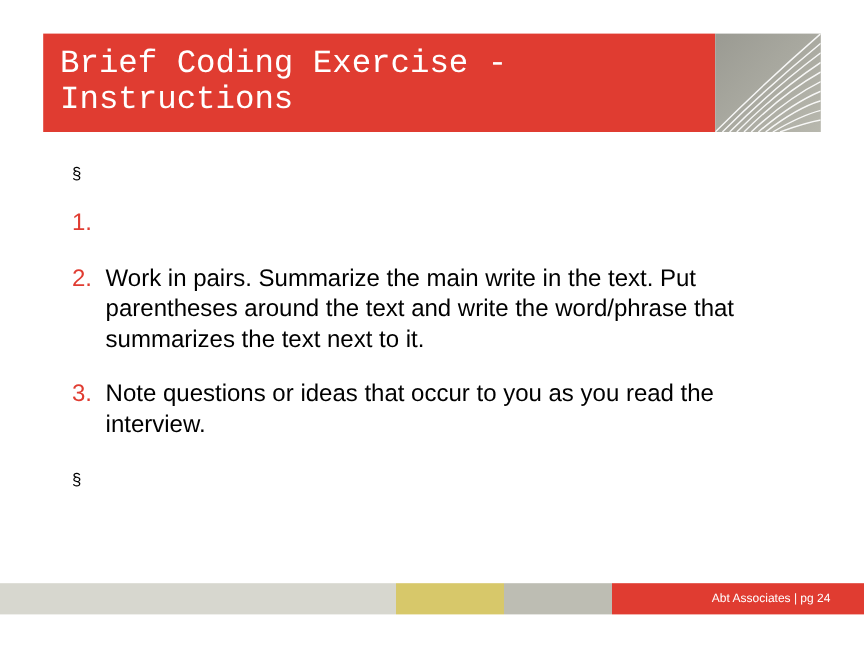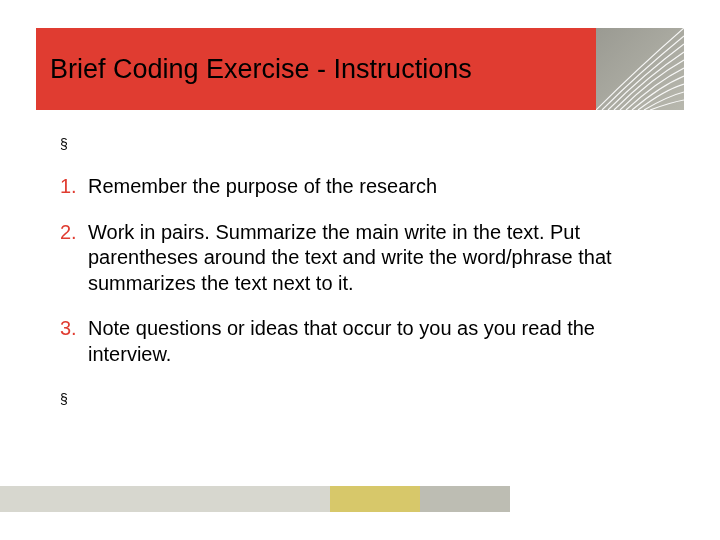--- a/index.html
+++ b/index.html
@@ -16,23 +16,24 @@
     top: 28px;
     left: 36px;
     width: 560px;
     height: 82px;
     background: #e03c31;
     display: flex;
     align-items: center;
     padding-left: 14px;
   }
   .title-bar h1 {
-    color: #000000;
+    color: #ffffff;
     font-size: 27px;
     font-weight: 400;
+    font-family: Liberation Mono, monospace;
   }
   .logo-box {
     position: absolute;
     top: 28px;
     left: 596px;
     width: 88px;
     height: 82px;
     background: linear-gradient(135deg, #9a9a92 0%, #b8b8ae 100%);
     overflow: hidden;
   }
@@ -100,32 +101,34 @@
     </g>
   </svg>
 </div>
 
 <div class="content">
   <div class="row">
     <div class="marker sq">§</div>
   </div>
   <div class="row">
     <div class="marker num">1.</div>
-    <div>Remember the purpose of the research</div>
   </div>
   <div class="row">
     <div class="marker num">2.</div>
     <div>Work in pairs.  Summarize the main write in the text.  Put parentheses around the text and write the word/phrase that summarizes the text next to it.</div>
   </div>
   <div class="row">
     <div class="marker num">3.</div>
     <div>Note questions or ideas that occur to you as you read the interview.</div>
   </div>
   <div class="row">
     <div class="marker sq">§</div>
   </div>
 </div>
 
 <div class="footer-bar">
   <div class="seg seg1"></div>
   <div class="seg seg2"></div>
   <div class="seg seg3"></div>
+  <div class="seg seg4">
+    <span>Abt Associates | pg 24</span>
+  </div>
 </div>
 
 </body></html>

